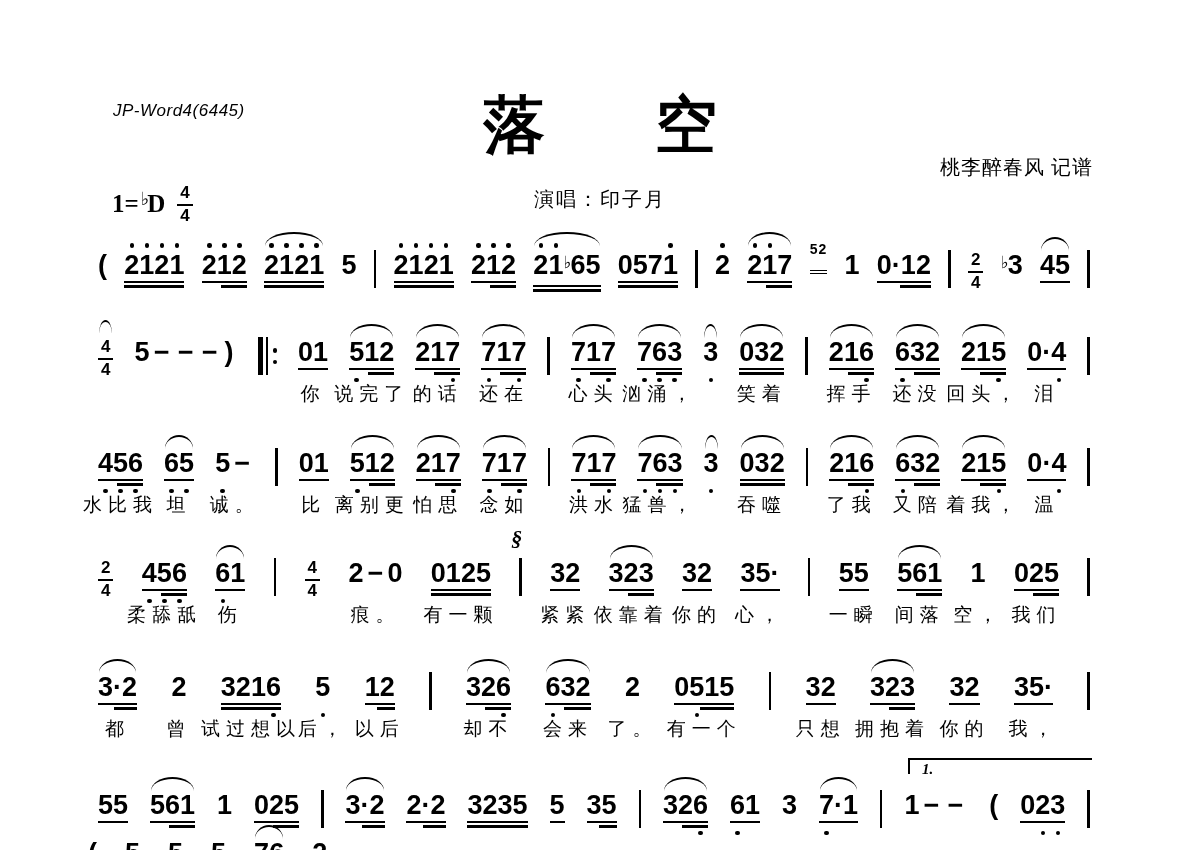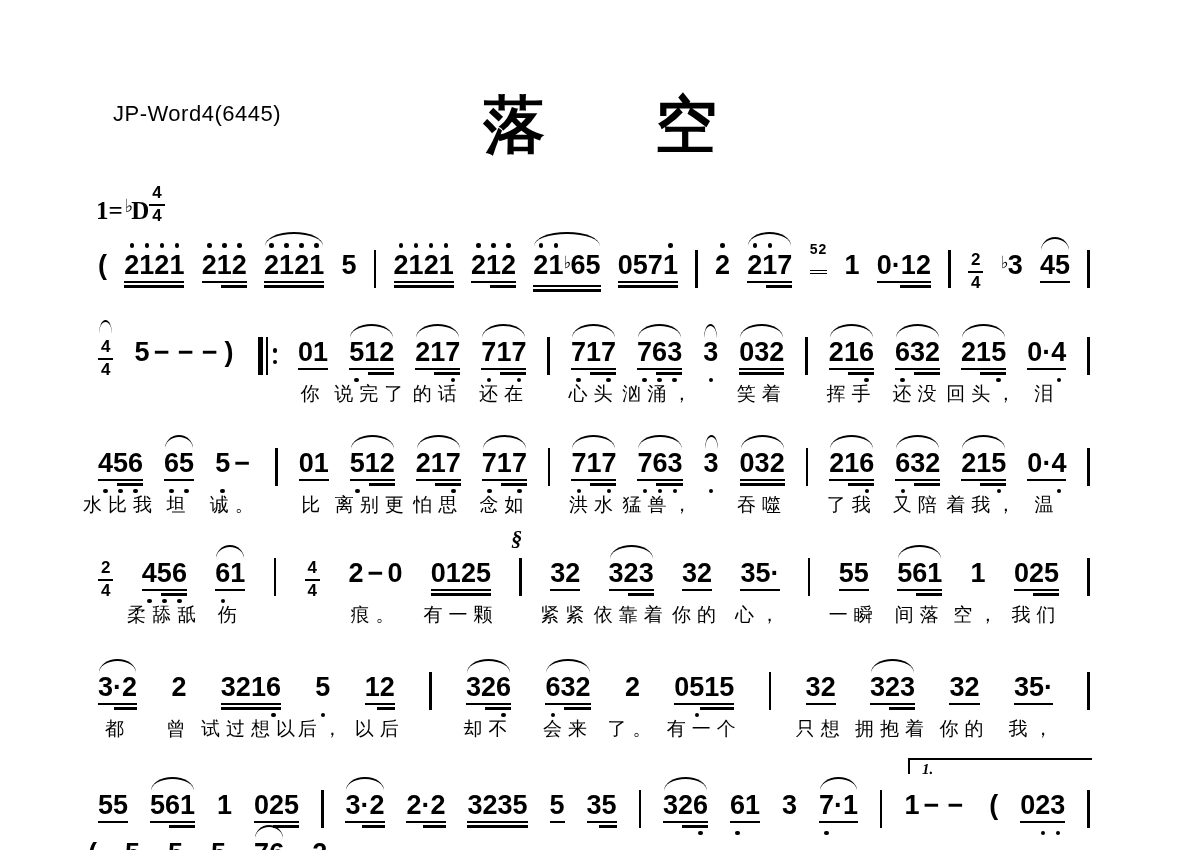--- a/index.html
+++ b/index.html
@@ -1,28 +1,28 @@
 <!DOCTYPE html>
 <html><head>
 <meta charset="utf-8">
 <style>
   html,body{margin:0;padding:0;background:#fff;}
   body{width:1200px;height:850px;overflow:hidden;color:#000;
        font-family:"Liberation Sans","DejaVu Sans",sans-serif;}
   .page{position:relative;width:1200px;height:850px;background:#ffffff;}
 
   
-  .watermark{position:absolute;left:113px;top:101px;font-size:22px;letter-spacing:.5px;}
+  .watermark{position:absolute;left:113px;top:101px;font-style:italic;font-size:17px;letter-spacing:.5px;}
   .title{position:absolute;left:0;top:94px;width:100%;display:flex;justify-content:center;gap:110px;
          font-family:"Liberation Serif","DejaVu Serif",serif;font-size:62px;font-weight:bold;line-height:1;}
   .subtitle{position:absolute;left:0;top:186px;width:100%;text-align:center;
             font-family:"Liberation Serif","DejaVu Serif",serif;font-size:20px;letter-spacing:2px;}
   .credits{position:absolute;right:107px;top:150px;font-family:"Liberation Serif","DejaVu Serif",serif;
            font-size:20px;line-height:1.75;text-align:right;letter-spacing:1px;}
-  .keysig{position:absolute;left:96px;top:183px;display:flex;align-items:flex-end;font-weight:bold;}
+  .keysig{position:absolute;left:112px;top:183px;display:flex;align-items:center;gap:12px;font-weight:bold;}
   .keysig .kp{font-size:25px;font-family:"Liberation Serif","DejaVu Serif",serif;}
   .keysig .fl{font-size:18px;position:relative;top:-7px;margin:0 -2px 0 2px;}
 
   
   .score-row{position:absolute;left:98px;width:992px;display:flex;justify-content:space-between;align-items:flex-start;}
   .score-row.loose{justify-content:flex-start;gap:28px;width:auto;}
   .grp{position:relative;}
   .nts{position:relative;display:flex;align-items:baseline;font-weight:bold;font-size:27px;line-height:30px;}
   .nts.u1::after{content:"";position:absolute;left:0;right:0;bottom:-3px;height:2.2px;background:#000;}
   .nts.u2::before{content:"";position:absolute;left:0;right:0;bottom:-7.5px;height:2.2px;background:#000;}
@@ -61,22 +61,24 @@
 <body>
 
 <div class="page">
   <div class="watermark">JP-Word4(6445)</div>
 
   <div class="title">
     <span>落</span>
     <span>空</span>
   </div>
 
+  <div class="subtitle">演唱：印子月</div>
 
   <div class="credits">
+    <div>桃李醉春风 记谱</div>
   </div>
 
   <div class="keysig">
     <span class="kp"><span>1=</span><span class="fl">♭</span><span>D</span></span>
     <span class="ts">
       <span class="num">4</span>
       <span class="den">4</span>
     </span>
   </div>
 

